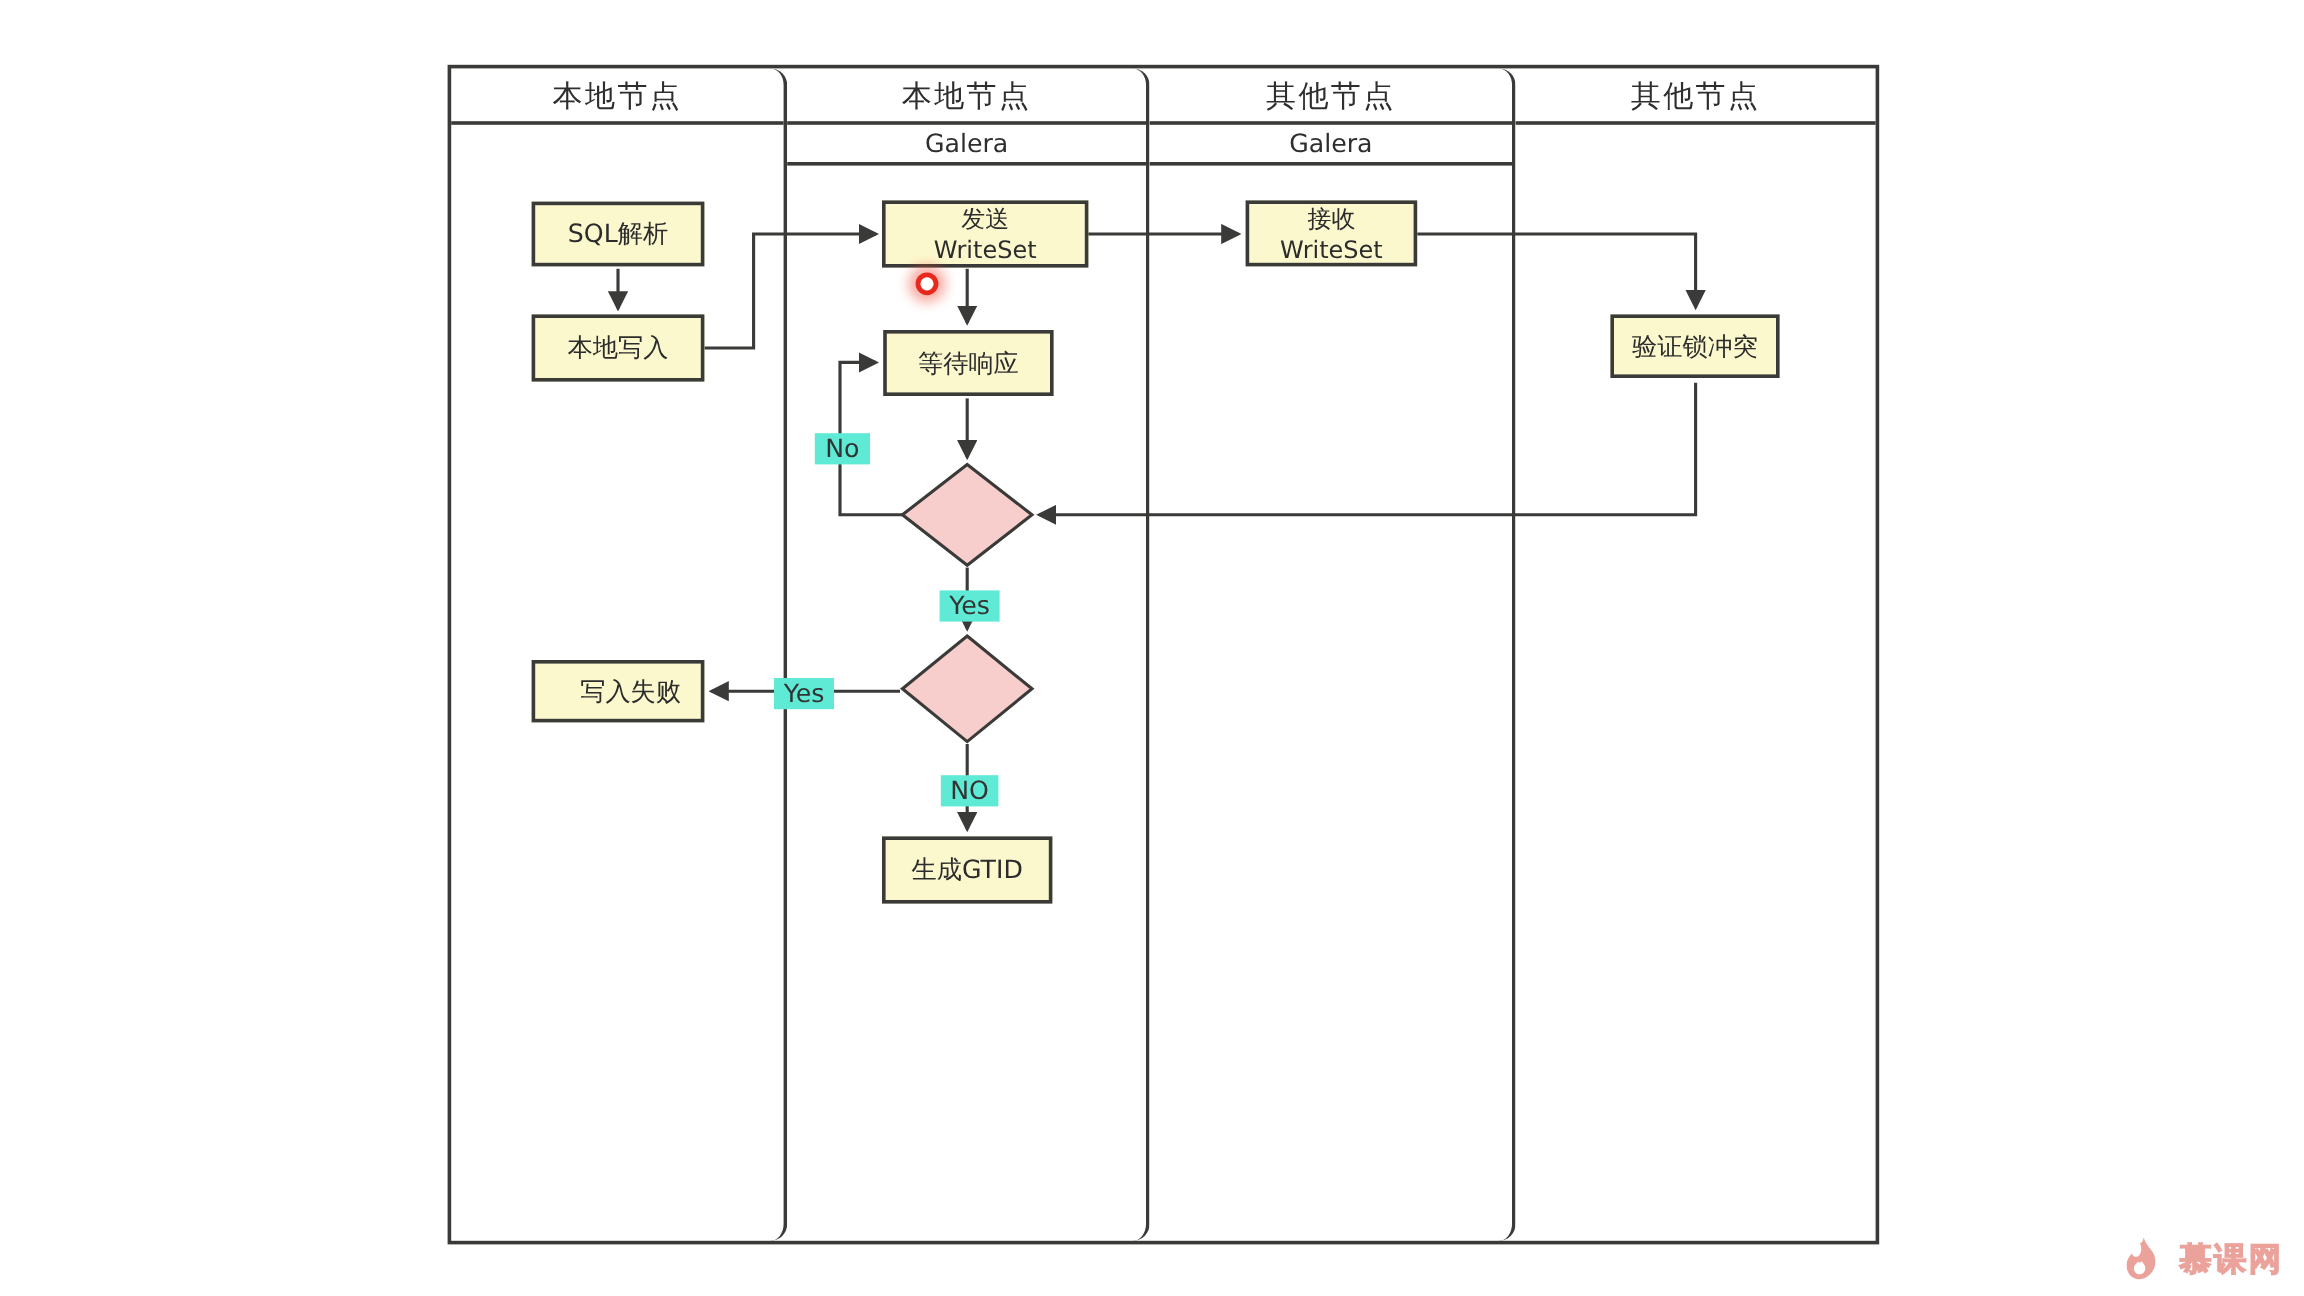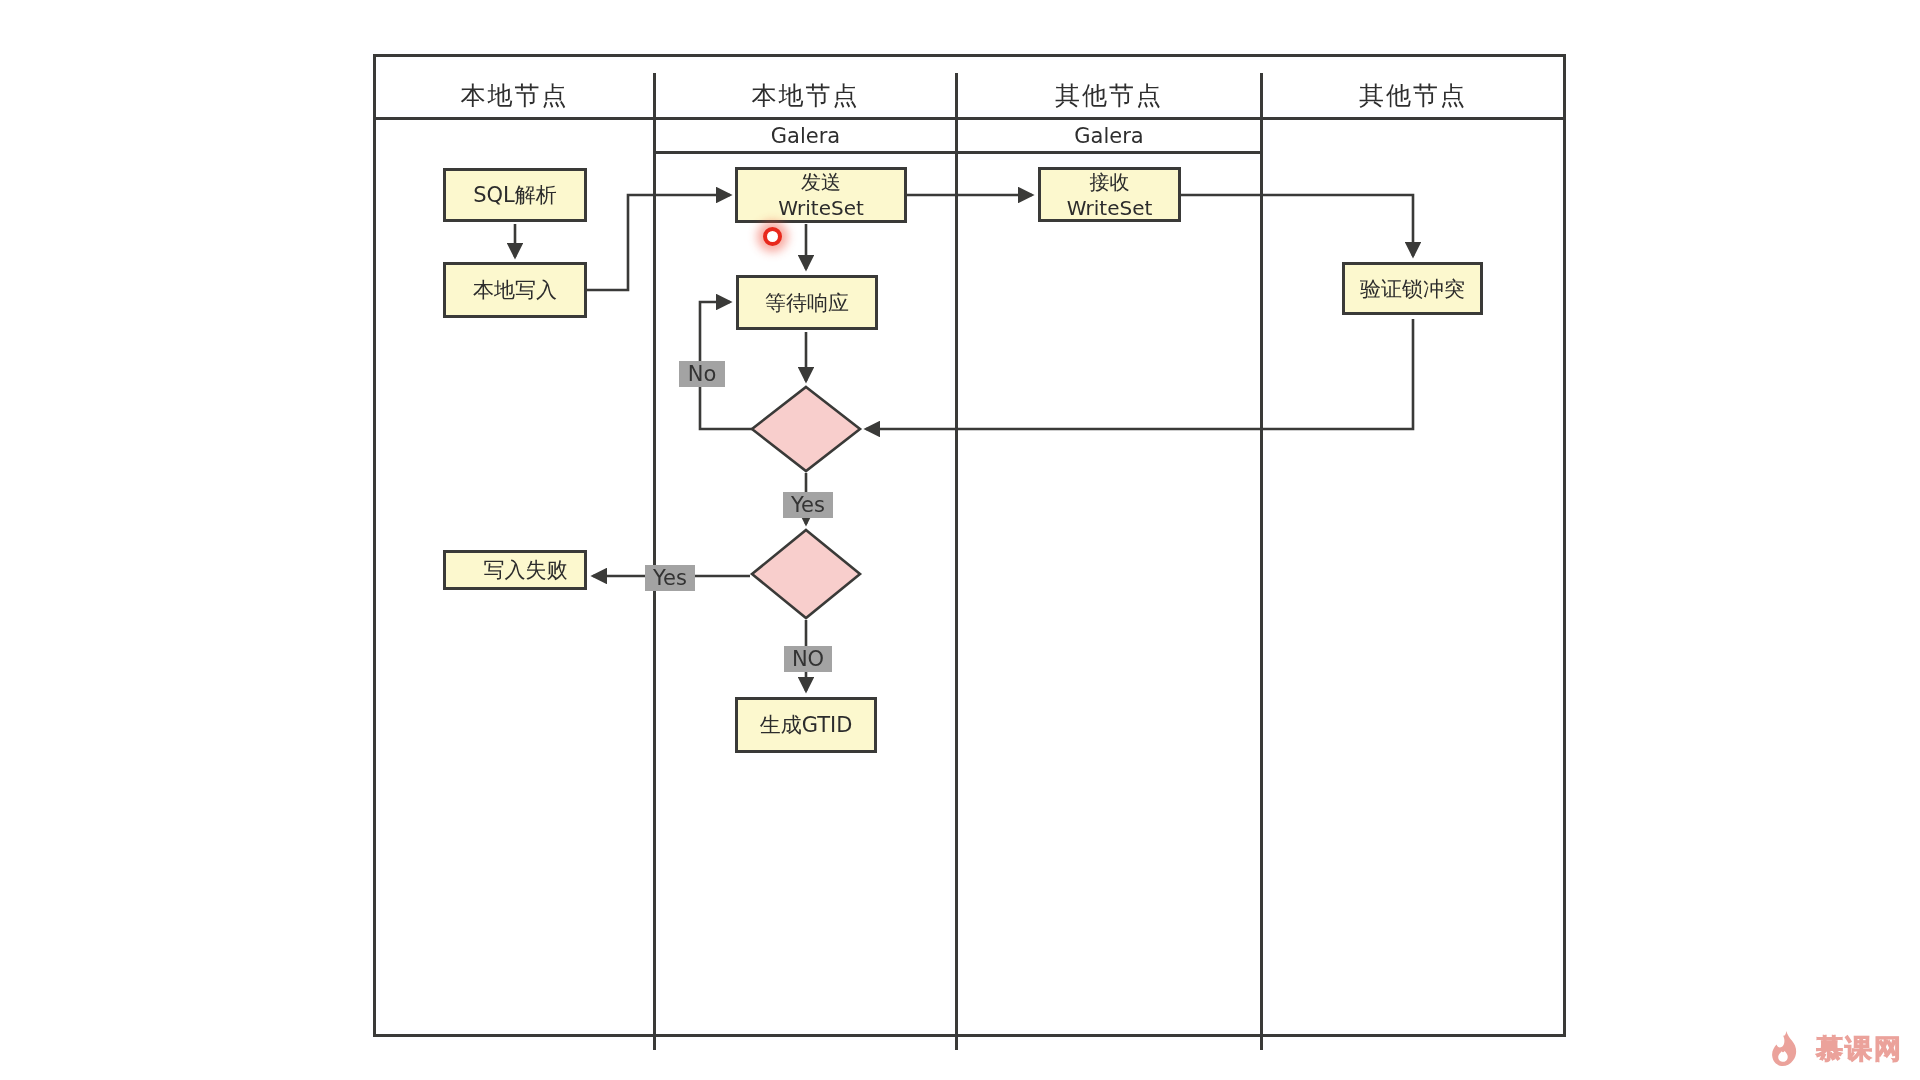--- a/index.html
+++ b/index.html
@@ -2,21 +2,21 @@
 <html><head>
 <meta charset="utf-8">
 <style>
   html,body{margin:0;padding:0;background:#ffffff;width:1920px;height:1080px;overflow:hidden;
             font-family:"DejaVu Sans","Liberation Sans",sans-serif;color:#303030;}
   #canvas{position:absolute;left:0;top:0;width:1920px;height:1080px;background:#ffffff;}
 
   
   .lane-table{position:absolute;left:373px;top:54px;width:1193px;height:983px;
               border:3px solid #3a3a38;box-sizing:border-box;}
-  .lane{position:absolute;top:16px;height:100%;box-sizing:border-box;}
+  .lane{position:absolute;top:0;height:100%;box-sizing:border-box;border-radius:14px;}
   .lane.bordered{border-right:3px solid #3a3a38;}
   .lane-group{position:absolute;left:0;top:0;width:100%;height:44px;
               border-bottom:3px solid #3a3a38;box-sizing:content-box;
               display:flex;align-items:center;justify-content:center;
               font-size:25px;letter-spacing:2px;color:#2e2e2e;}
   .lane-role{position:absolute;left:0;top:47px;width:100%;height:31px;
              border-bottom:3px solid #3a3a38;
              display:flex;align-items:center;justify-content:center;
              font-size:21px;color:#2e2e2e;}
 
@@ -24,21 +24,21 @@
   svg.edges{position:absolute;left:0;top:0;width:1920px;height:1080px;pointer-events:none;}
 
   
   .node{position:absolute;background:#fcf8ce;border:3px solid #3a3a38;box-sizing:border-box;
         display:flex;align-items:center;justify-content:center;flex-direction:column;
         font-size:21px;color:#2c2c2c;line-height:26px;}
   .diamond-label{position:absolute;display:flex;align-items:center;justify-content:center;
                  font-size:21px;color:#2c2c2c;}
 
   
-  .edge-label{position:absolute;background:#a3a3a3;display:flex;align-items:center;
+  .edge-label{position:absolute;background:#5eead4;display:flex;align-items:center;
               justify-content:center;font-size:21px;color:#333;padding:0 2px;}
 
   
   .cursor-dot{position:absolute;left:763px;top:227px;width:11px;height:11px;border-radius:50%;
               background:#ffffff;border:4px solid #e8281c;box-sizing:content-box;
               box-shadow:0 0 10px 6px rgba(240,70,50,0.45);}
 
   
   .watermark{position:absolute;left:1772px;top:1031px;display:flex;align-items:center;gap:18px;}
   .watermark .wm-text{font-size:27px;font-weight:600;letter-spacing:2px;color:#eba29b;
@@ -110,21 +110,21 @@
   </div>
 
   <div class="node" style="left:1342px;top:262px;width:141px;height:53px;">
     <span>验证锁冲突</span>
   </div>
 
   <div class="node" style="left:736px;top:275px;width:142px;height:55px;">
     <span>等待响应</span>
   </div>
 
-  <div class="node" style="left:443px;top:550px;width:144px;height:40px;padding-left:21px;">
+  <div class="node" style="left:443px;top:550px;width:144px;height:52px;padding-left:21px;">
     <span>写入失败</span>
   </div>
 
   <div class="node" style="left:735px;top:697px;width:142px;height:56px;">
     <span>生成GTID</span>
   </div>
 
 
   <div class="edge-label" style="left:679px;top:361px;width:42px;height:26px;">No</div>
   <div class="edge-label" style="left:783px;top:492px;width:46px;height:26px;">Yes</div>

